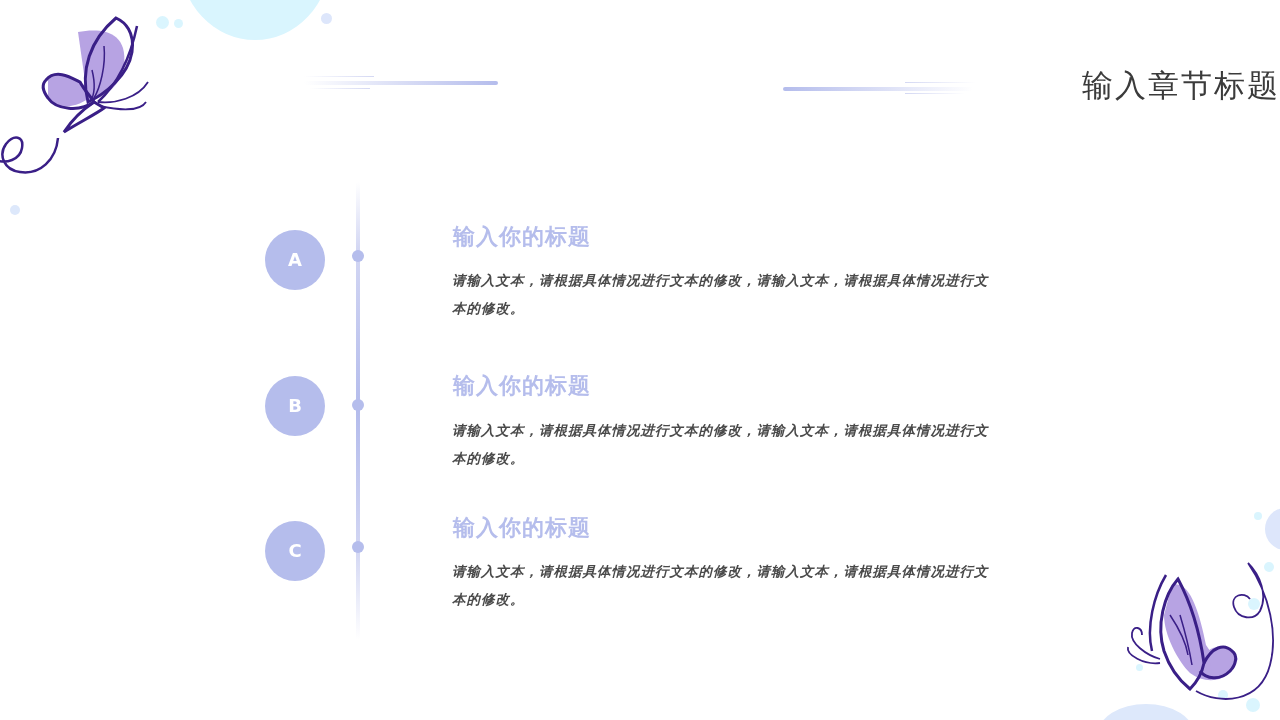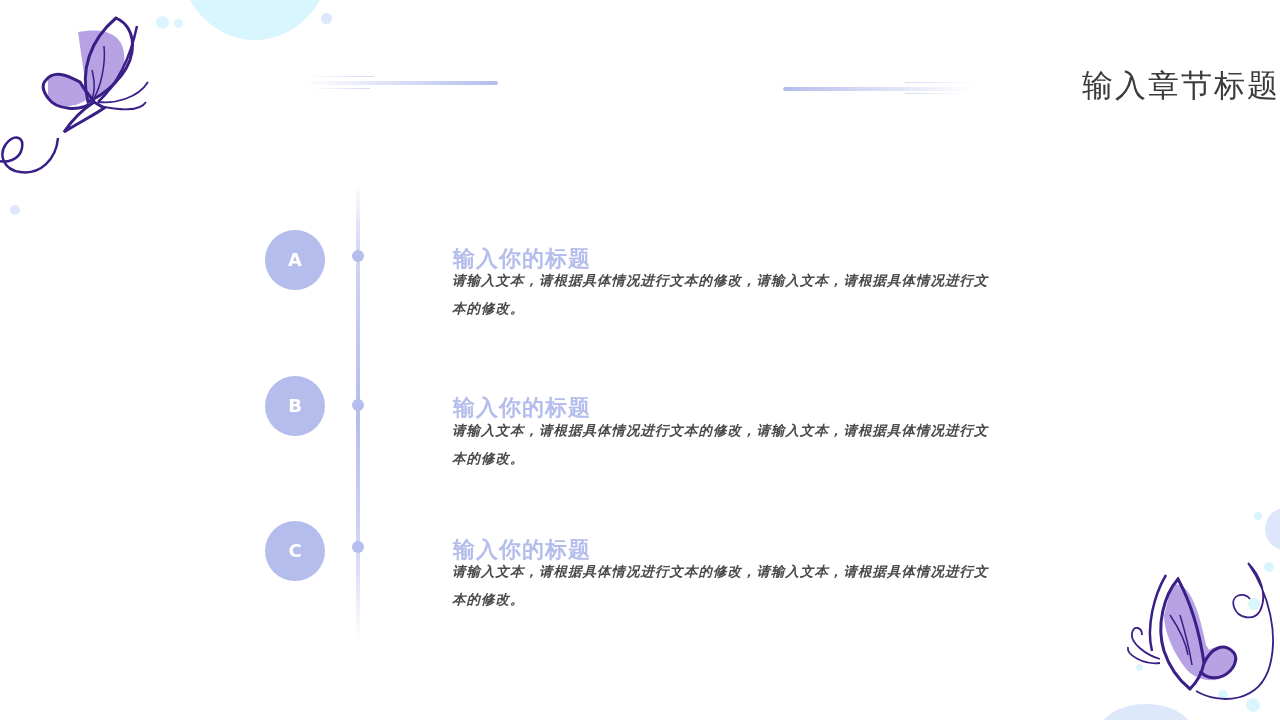--- a/index.html
+++ b/index.html
@@ -19,21 +19,21 @@
     .title-line-right-thin1 { position: absolute; left: 905px; top: 20px; width: 70px; height: 1px; background: linear-gradient(to right, #d4d8f3, rgba(200,206,240,0)); }
     .title-line-right-thin2 { position: absolute; left: 905px; top: 31px; width: 60px; height: 1px; background: linear-gradient(to right, #d4d8f3, rgba(200,206,240,0)); }
 
     .timeline-line { position: absolute; left: 356px; top: 182px; width: 4px; height: 458px; border-radius: 2px;
       background: linear-gradient(to bottom, rgba(180,188,236,0) 0%, #d2d6f3 15%, #b4bcec 50%, #d2d6f3 80%, rgba(180,188,236,0) 100%); }
 
     .item { position: absolute; left: 0; width: 1280px; }
     .badge { position: absolute; left: 265px; width: 60px; height: 60px; border-radius: 50%; background: #b5bdec; color: #ffffff;
       font-weight: bold; font-size: 18px; line-height: 60px; text-align: center; }
     .node { position: absolute; left: 352px; width: 12px; height: 12px; border-radius: 50%; background: #b5bdec; }
-    .item-title { position: absolute; left: 453px; font-size: 22px; font-weight: bold; color: #b5bdec; letter-spacing: 1px; white-space: nowrap; margin-top: 22px; }
+    .item-title { position: absolute; left: 453px; font-size: 22px; font-weight: bold; color: #b5bdec; letter-spacing: 1px; white-space: nowrap; }
     .item-desc { position: absolute; left: 452px; width: 540px; font-size: 13.5px; font-weight: bold; color: #4a4a4a; line-height: 28px; letter-spacing: 1px; font-style: italic; }
   </style>
 </head>
 <body>
 
 <div class="deco bubble-top"></div>
 <div class="dot" style="left:156px;top:16px;width:13px;height:13px;background:#daf5fe;"></div>
 <div class="dot" style="left:174px;top:19px;width:9px;height:9px;background:#daf5fe;"></div>
 <div class="dot" style="left:321px;top:13px;width:11px;height:11px;background:#dde6fb;"></div>
 <div class="dot" style="left:10px;top:205px;width:10px;height:10px;background:#dde8fb;"></div>

